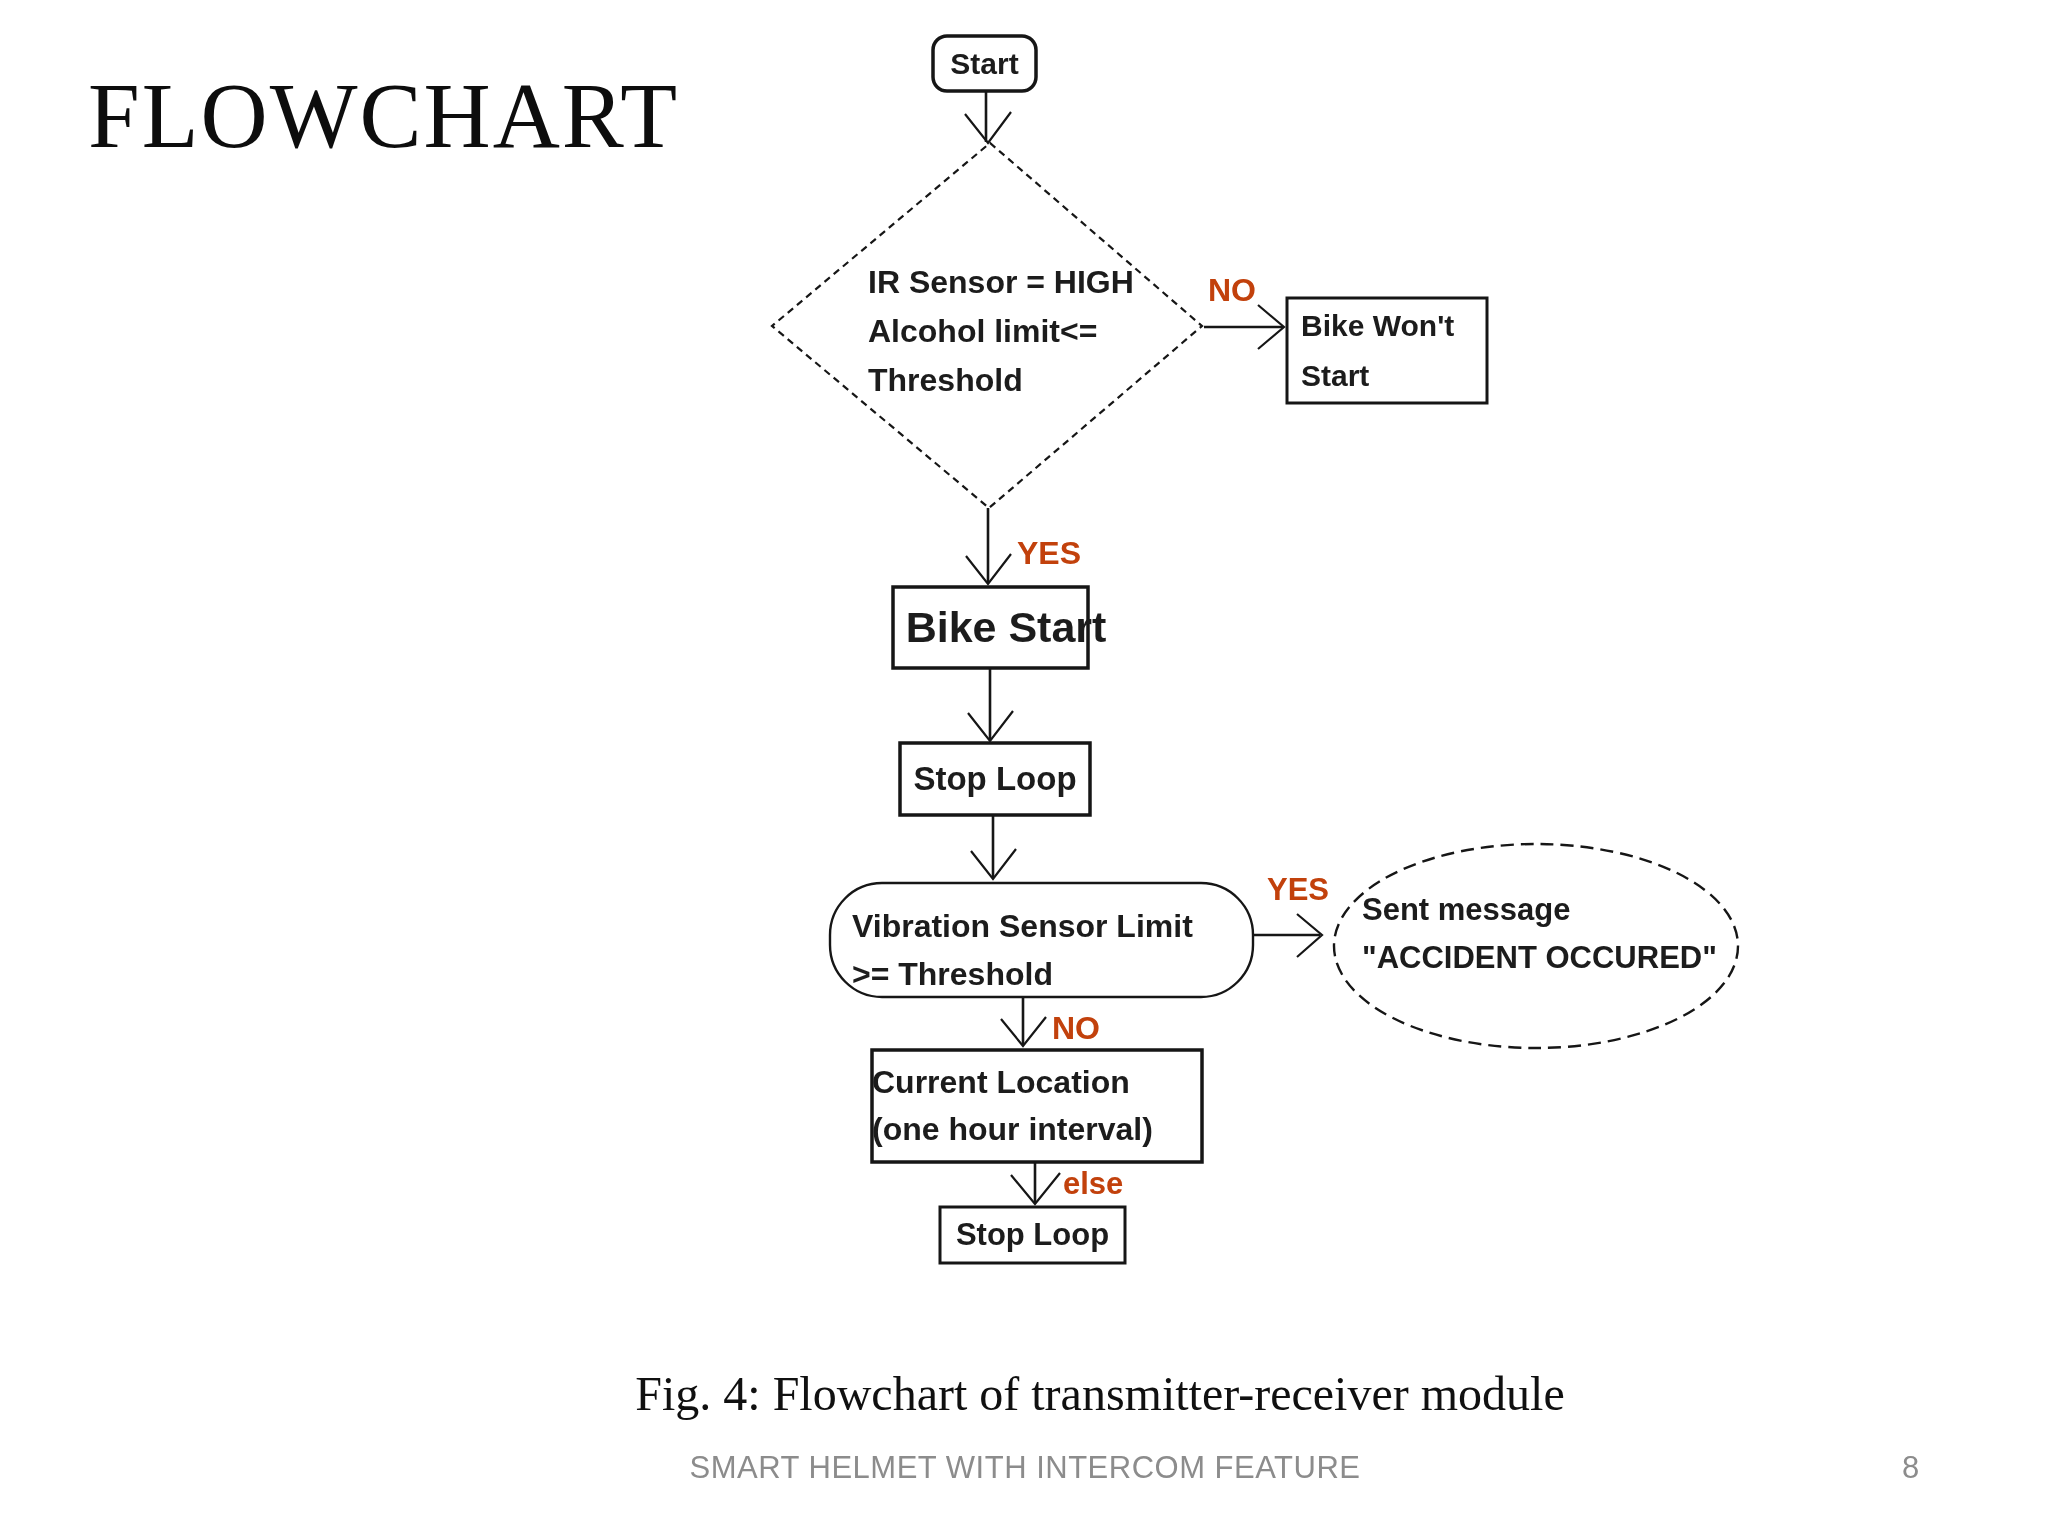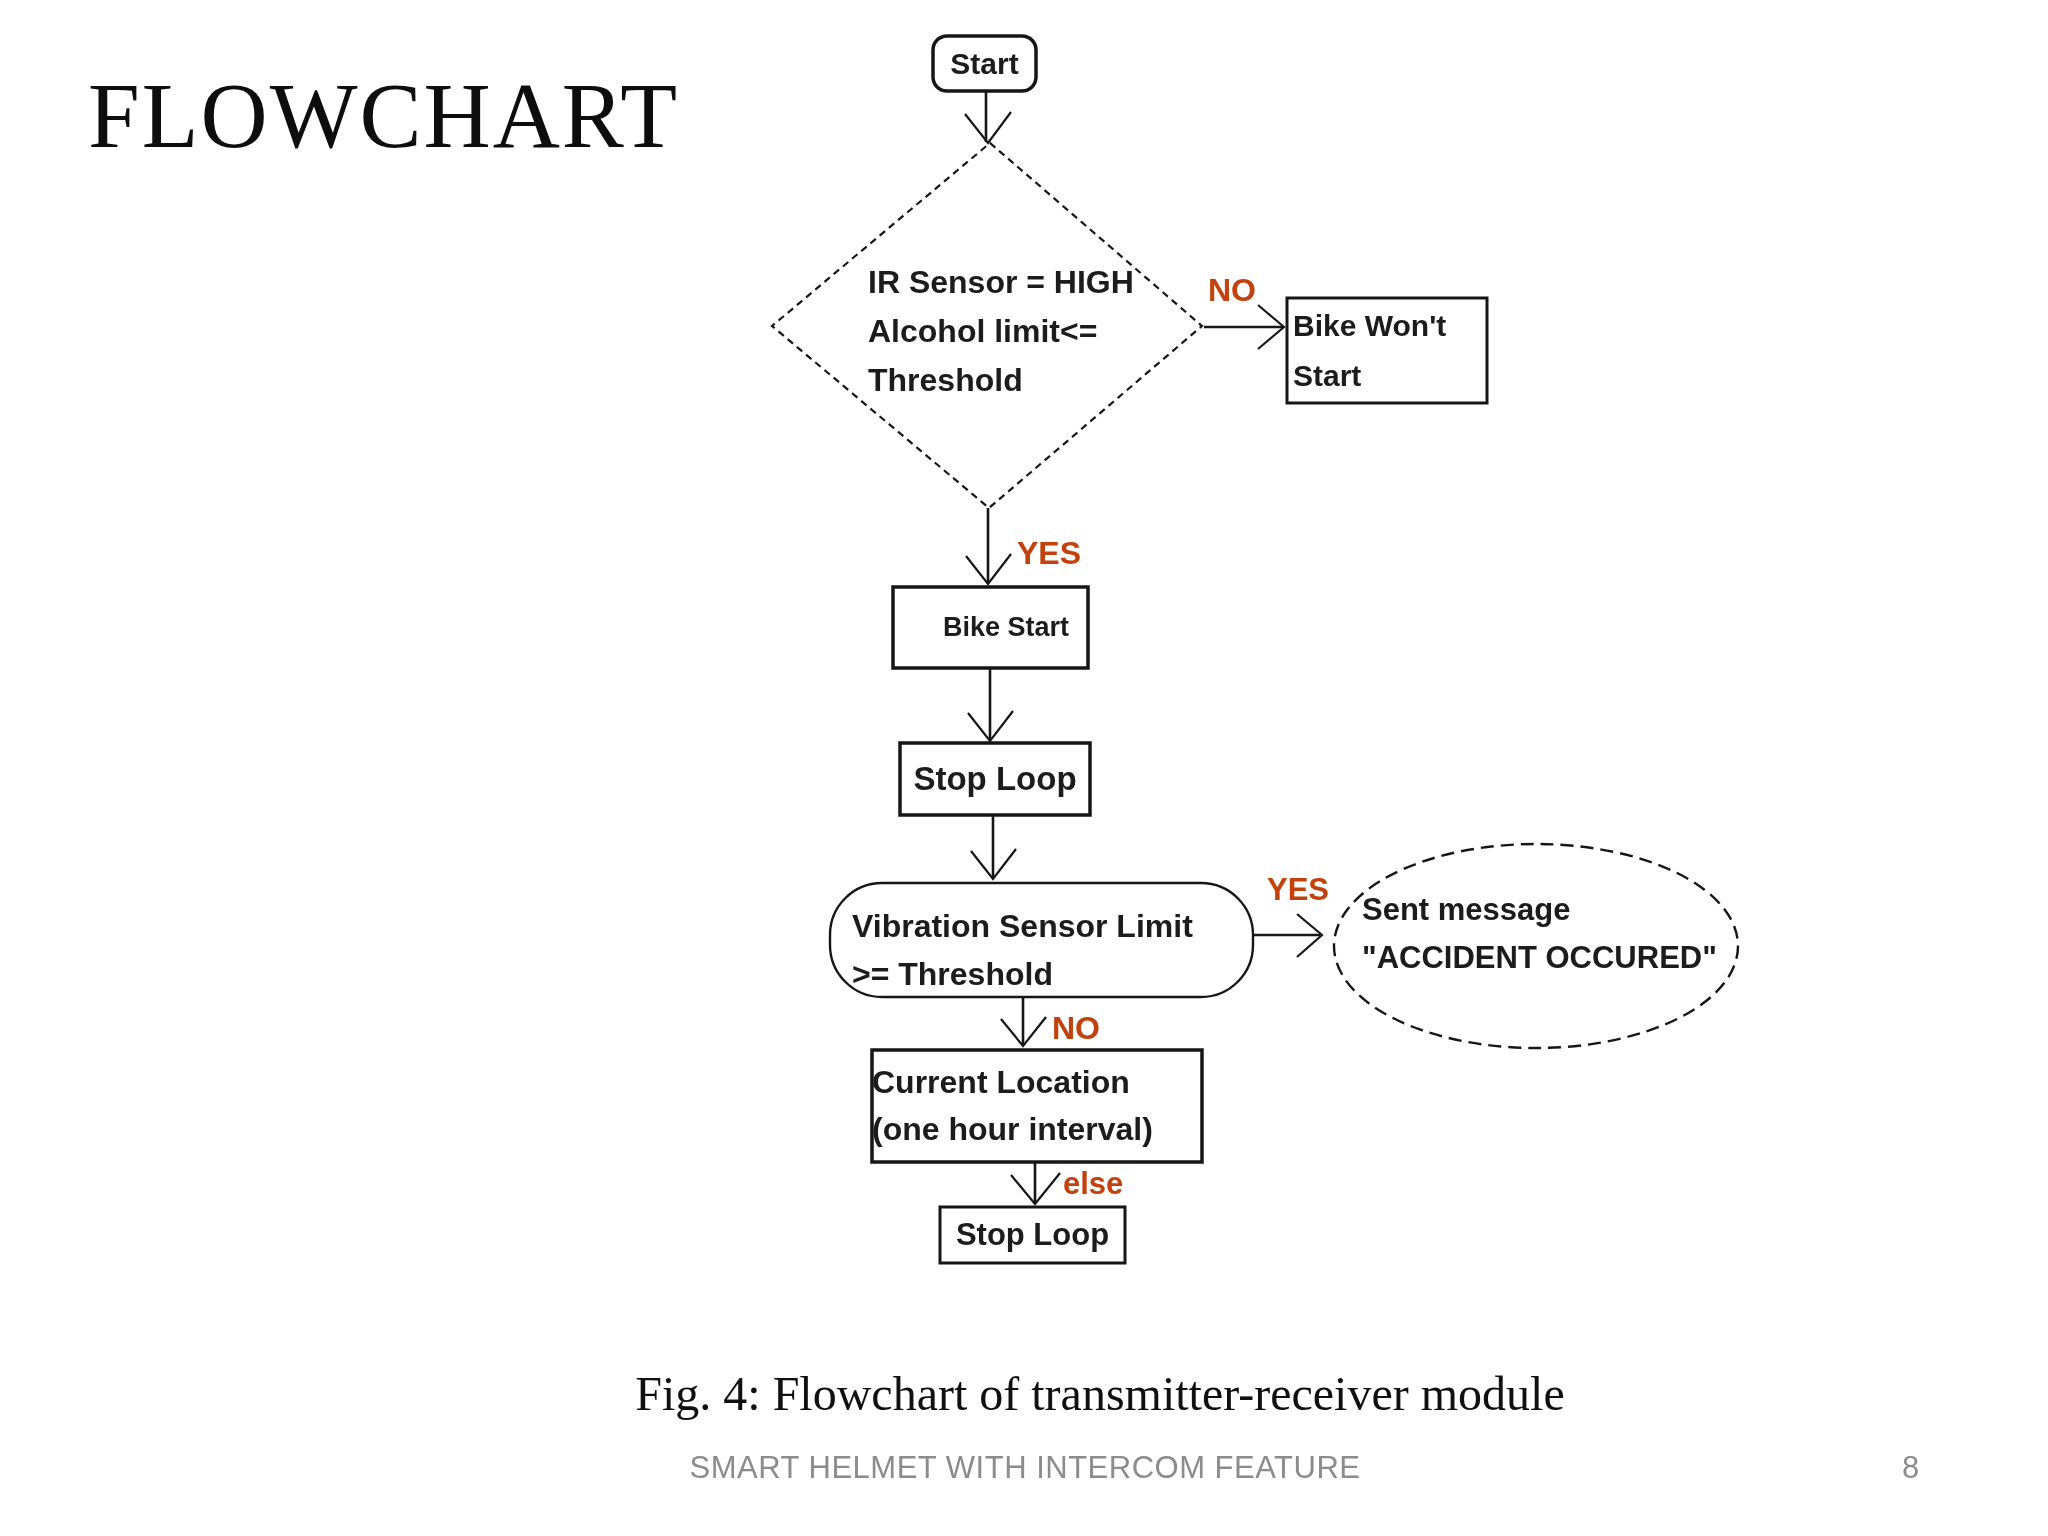--- a/index.html
+++ b/index.html
@@ -124,26 +124,26 @@
   <div class="node-label flex-center" style="left:933px; top:36px; width:103px; height:55px; font-size:30px;">
       <span>Start</span>
     </div>
 
   <div class="node-label" style="left:868px; top:258px; line-height:49px; font-size:32px;">
     <div>IR Sensor = HIGH</div>
     <div>Alcohol limit&lt;=</div>
     <div>Threshold</div>
   </div>
 
-  <div class="node-label flex-left" style="left:1287px; top:298px; width:200px; height:105px; padding-left:6px; box-sizing:border-box; line-height:50px; font-size:30px;">
+  <div class="node-label flex-left" style="left:1287px; top:298px; width:200px; height:105px; padding-left:14px; box-sizing:border-box; line-height:50px; font-size:30px;">
     <div>Bike Won't</div>
     <div>Start</div>
   </div>
 
-  <div class="node-label flex-center" style="left:893px; top:587px; width:226px; height:81px; font-size:27px;">
+  <div class="node-label flex-center" style="left:893px; top:587px; width:226px; height:81px; font-size:43px;">
       <span>Bike Start</span>
     </div>
 
   <div class="node-label flex-center" style="left:900px; top:743px; width:190px; height:72px; font-size:33px;">
       <span>Stop Loop</span>
     </div>
 
   <div class="node-label flex-left" style="left:830px; top:883px; width:423px; height:134px; padding-left:22px; box-sizing:border-box; line-height:48px; font-size:32px;">
     <div>Vibration Sensor Limit</div>
     <div>&gt;= Threshold</div>

